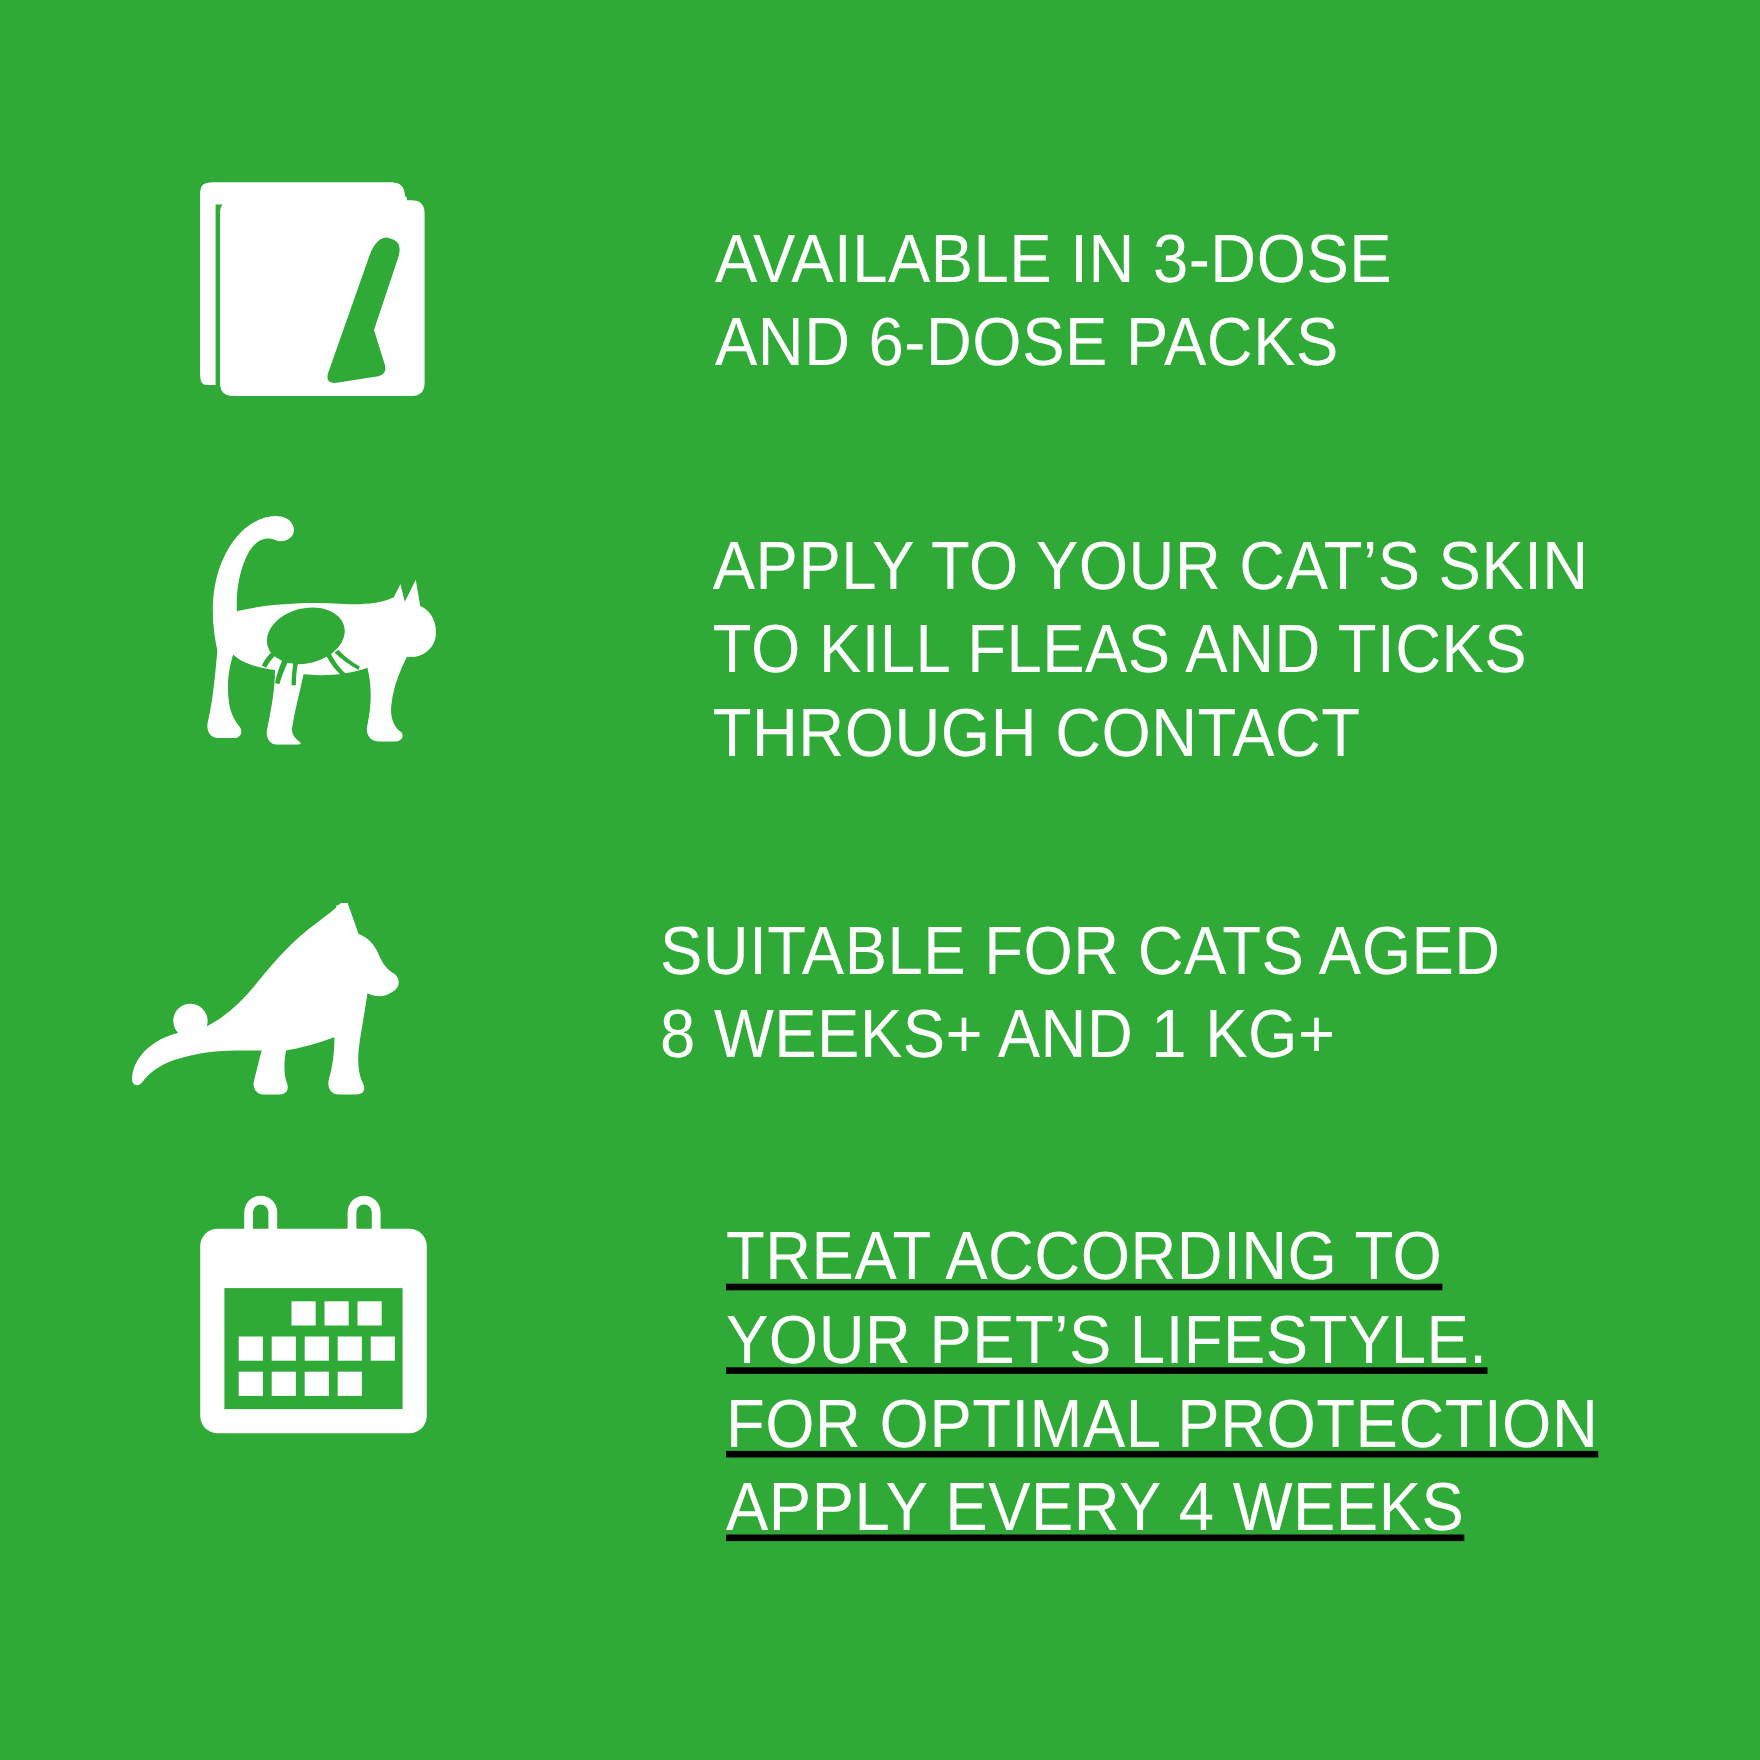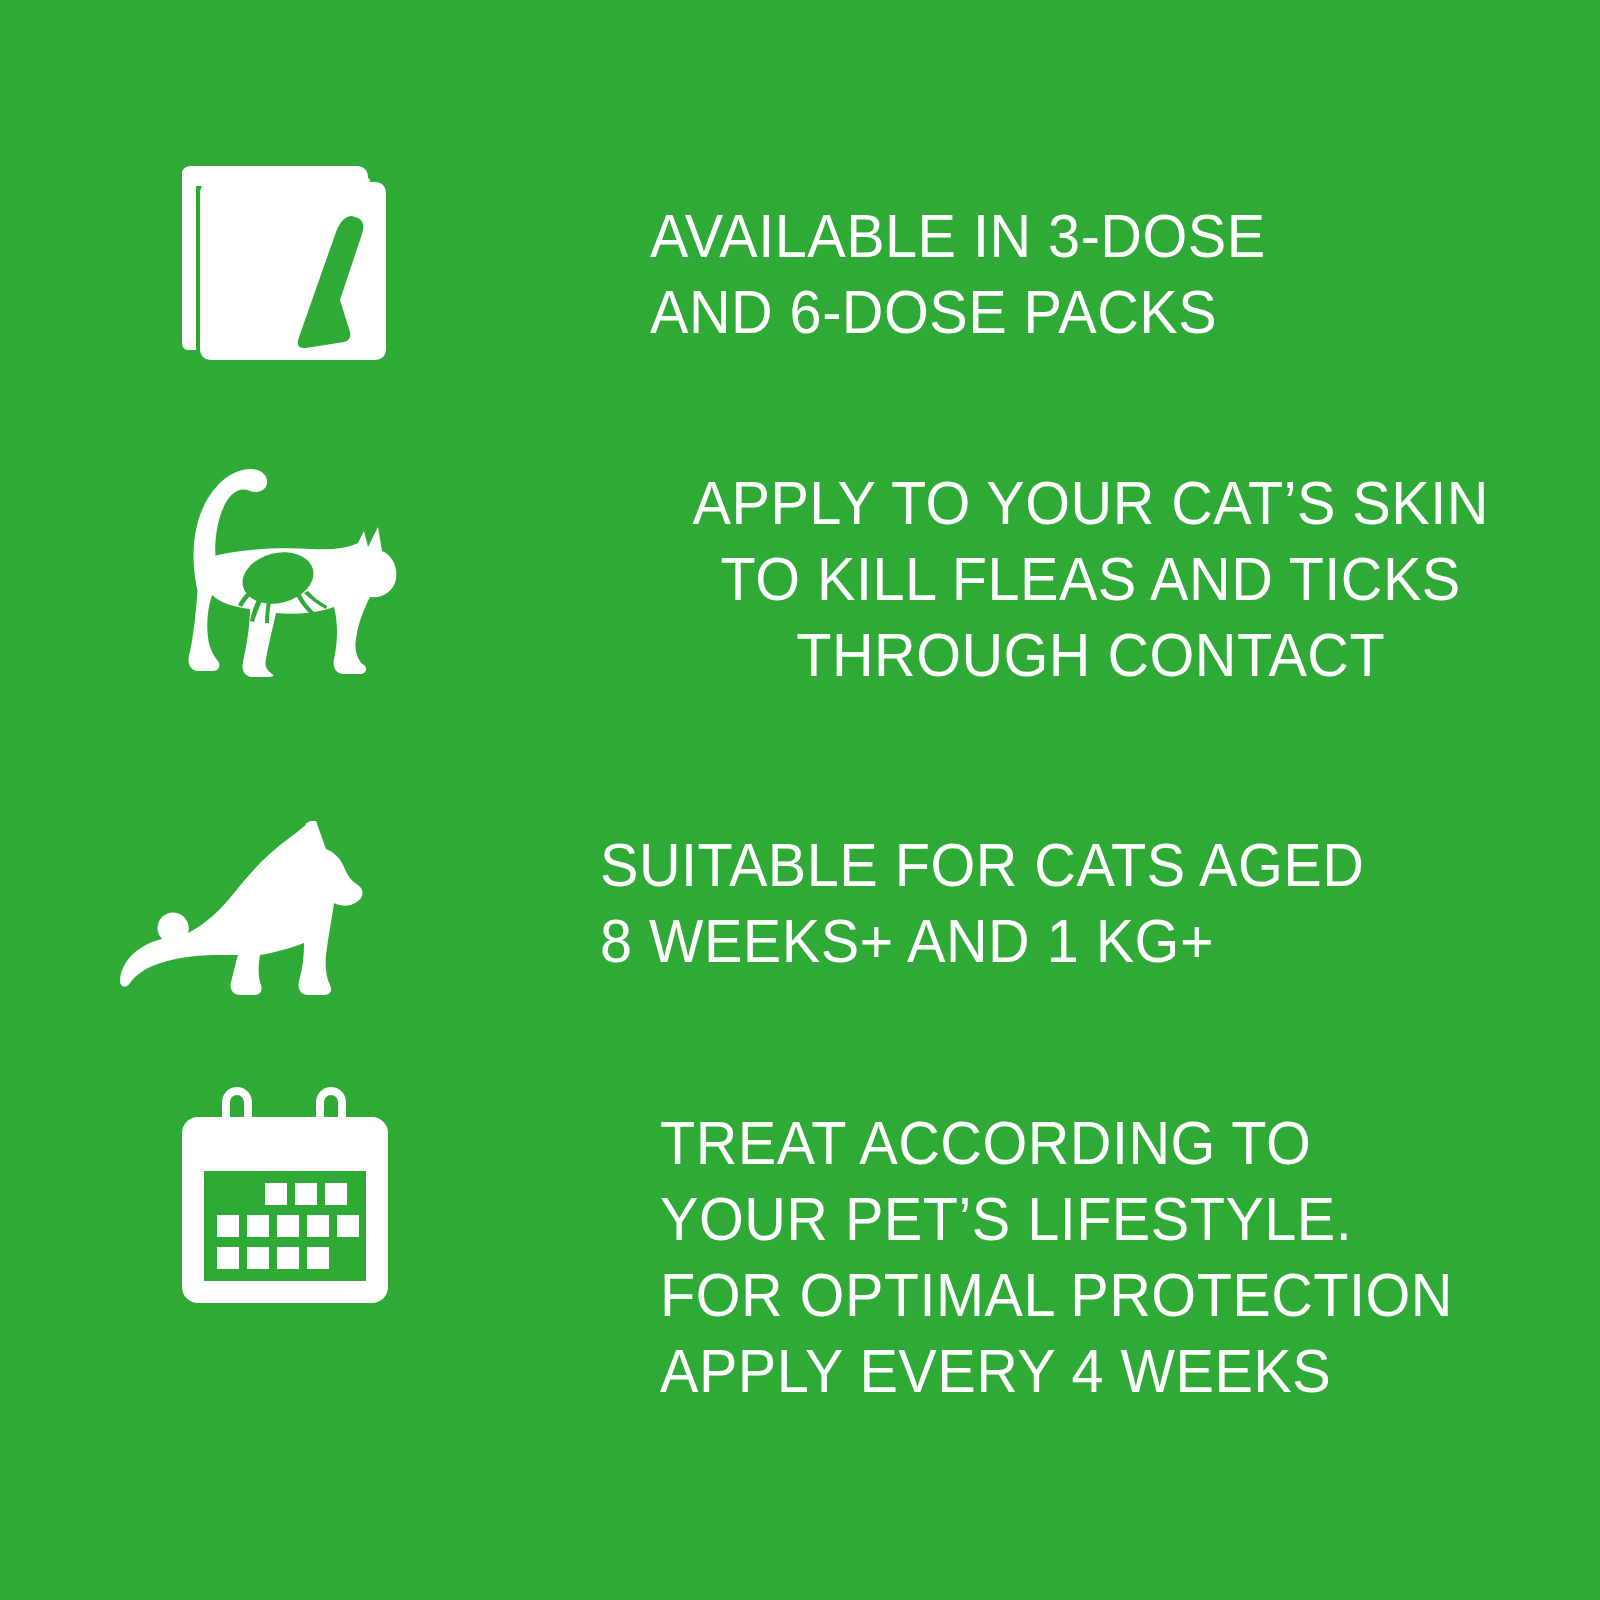--- a/index.html
+++ b/index.html
@@ -59,23 +59,23 @@
   #row-3 { top: 1085px; }
 
   
   #row-0 .icon-cell { padding-left: 170px; }
   #row-1 .icon-cell { padding-left: 168px; }
   #row-2 .icon-cell { padding-left: 120px; }
   #row-3 .icon-cell { padding-left: 180px; }
 
   
   #row-0 .text-cell { margin-top: 38px; }
-  #row-1 .text-cell { margin-top: 10px; text-align: center; }
+  #row-1 .text-cell { margin-top: 22px; }
   #row-2 .text-cell { margin-top: 12px; }
-  #row-3 .text-cell { margin-top: 20px; }
+  #row-3 .text-cell { margin-top: 20px; text-decoration: underline; }
 </style>
 </head>
 <body>
 
 <div class="infographic">
 
   <div class="feature-row" id="row-0">
     <div class="icon-cell">
       <span>
         <svg width="232" height="210" viewBox="0 0 232 210" xmlns="http://www.w3.org/2000/svg">

